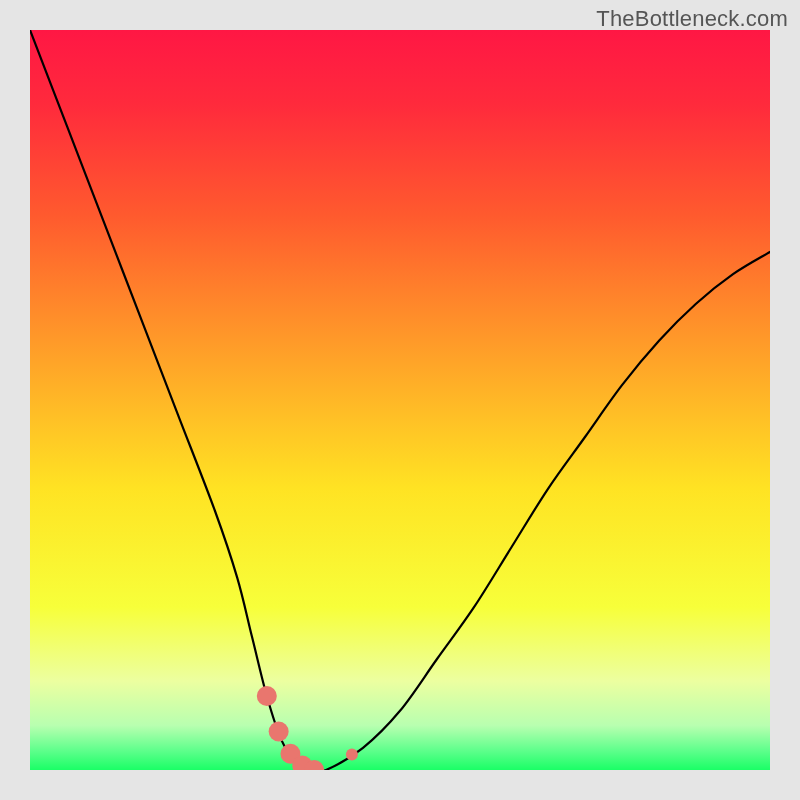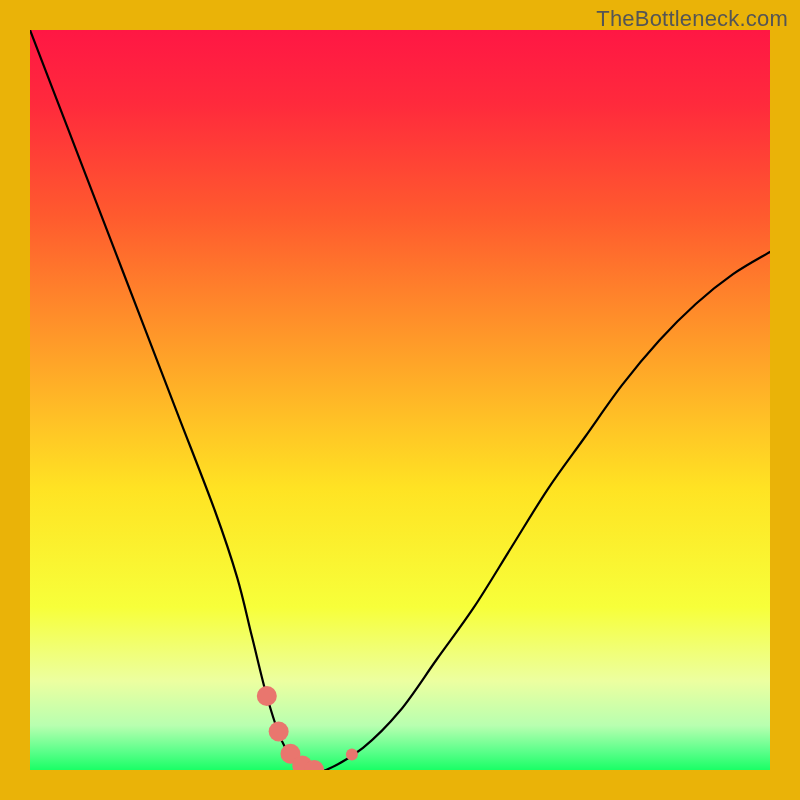--- a/index.html
+++ b/index.html
@@ -10,21 +10,21 @@
     overflow: hidden;
     background: #000;
     font-family: Arial, Helvetica, sans-serif;
   }
   .frame {
     position: absolute;
     left: 0;
     top: 0;
     width: 800px;
     height: 800px;
-    background: #eab308;
+    background: #e5e5e5;
   }
   .plot-area {
     position: absolute;
     left: 30px;
     top: 30px;
     width: 740px;
     height: 740px;
     overflow: hidden;
   }
   .gradient {

